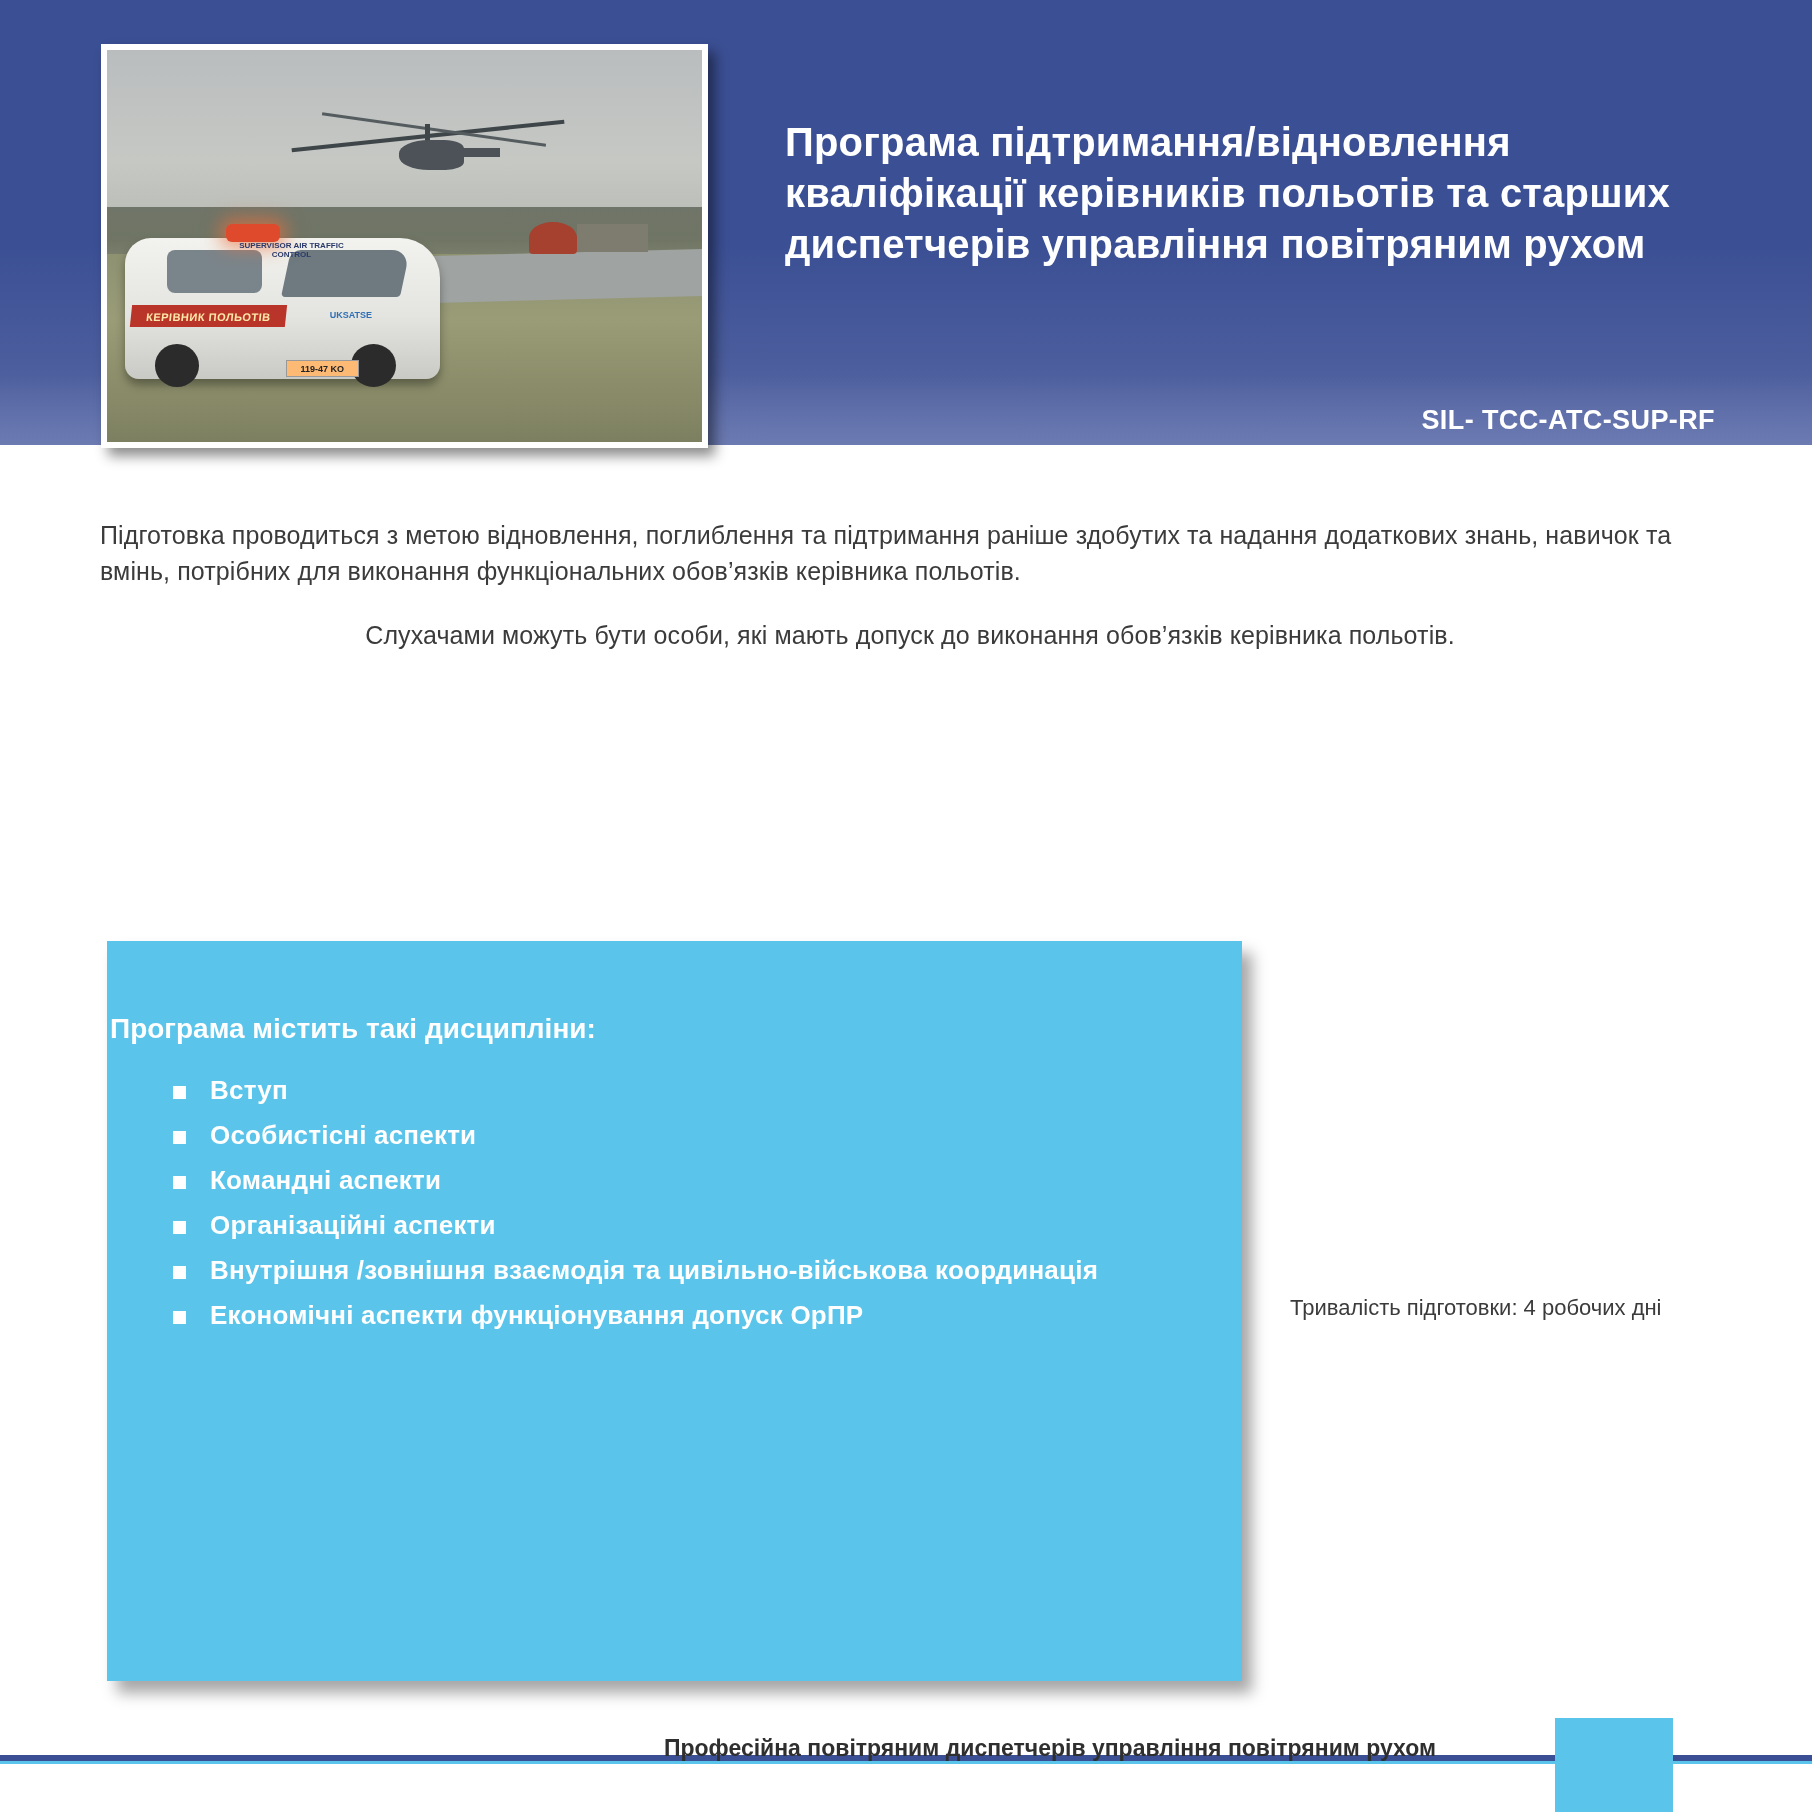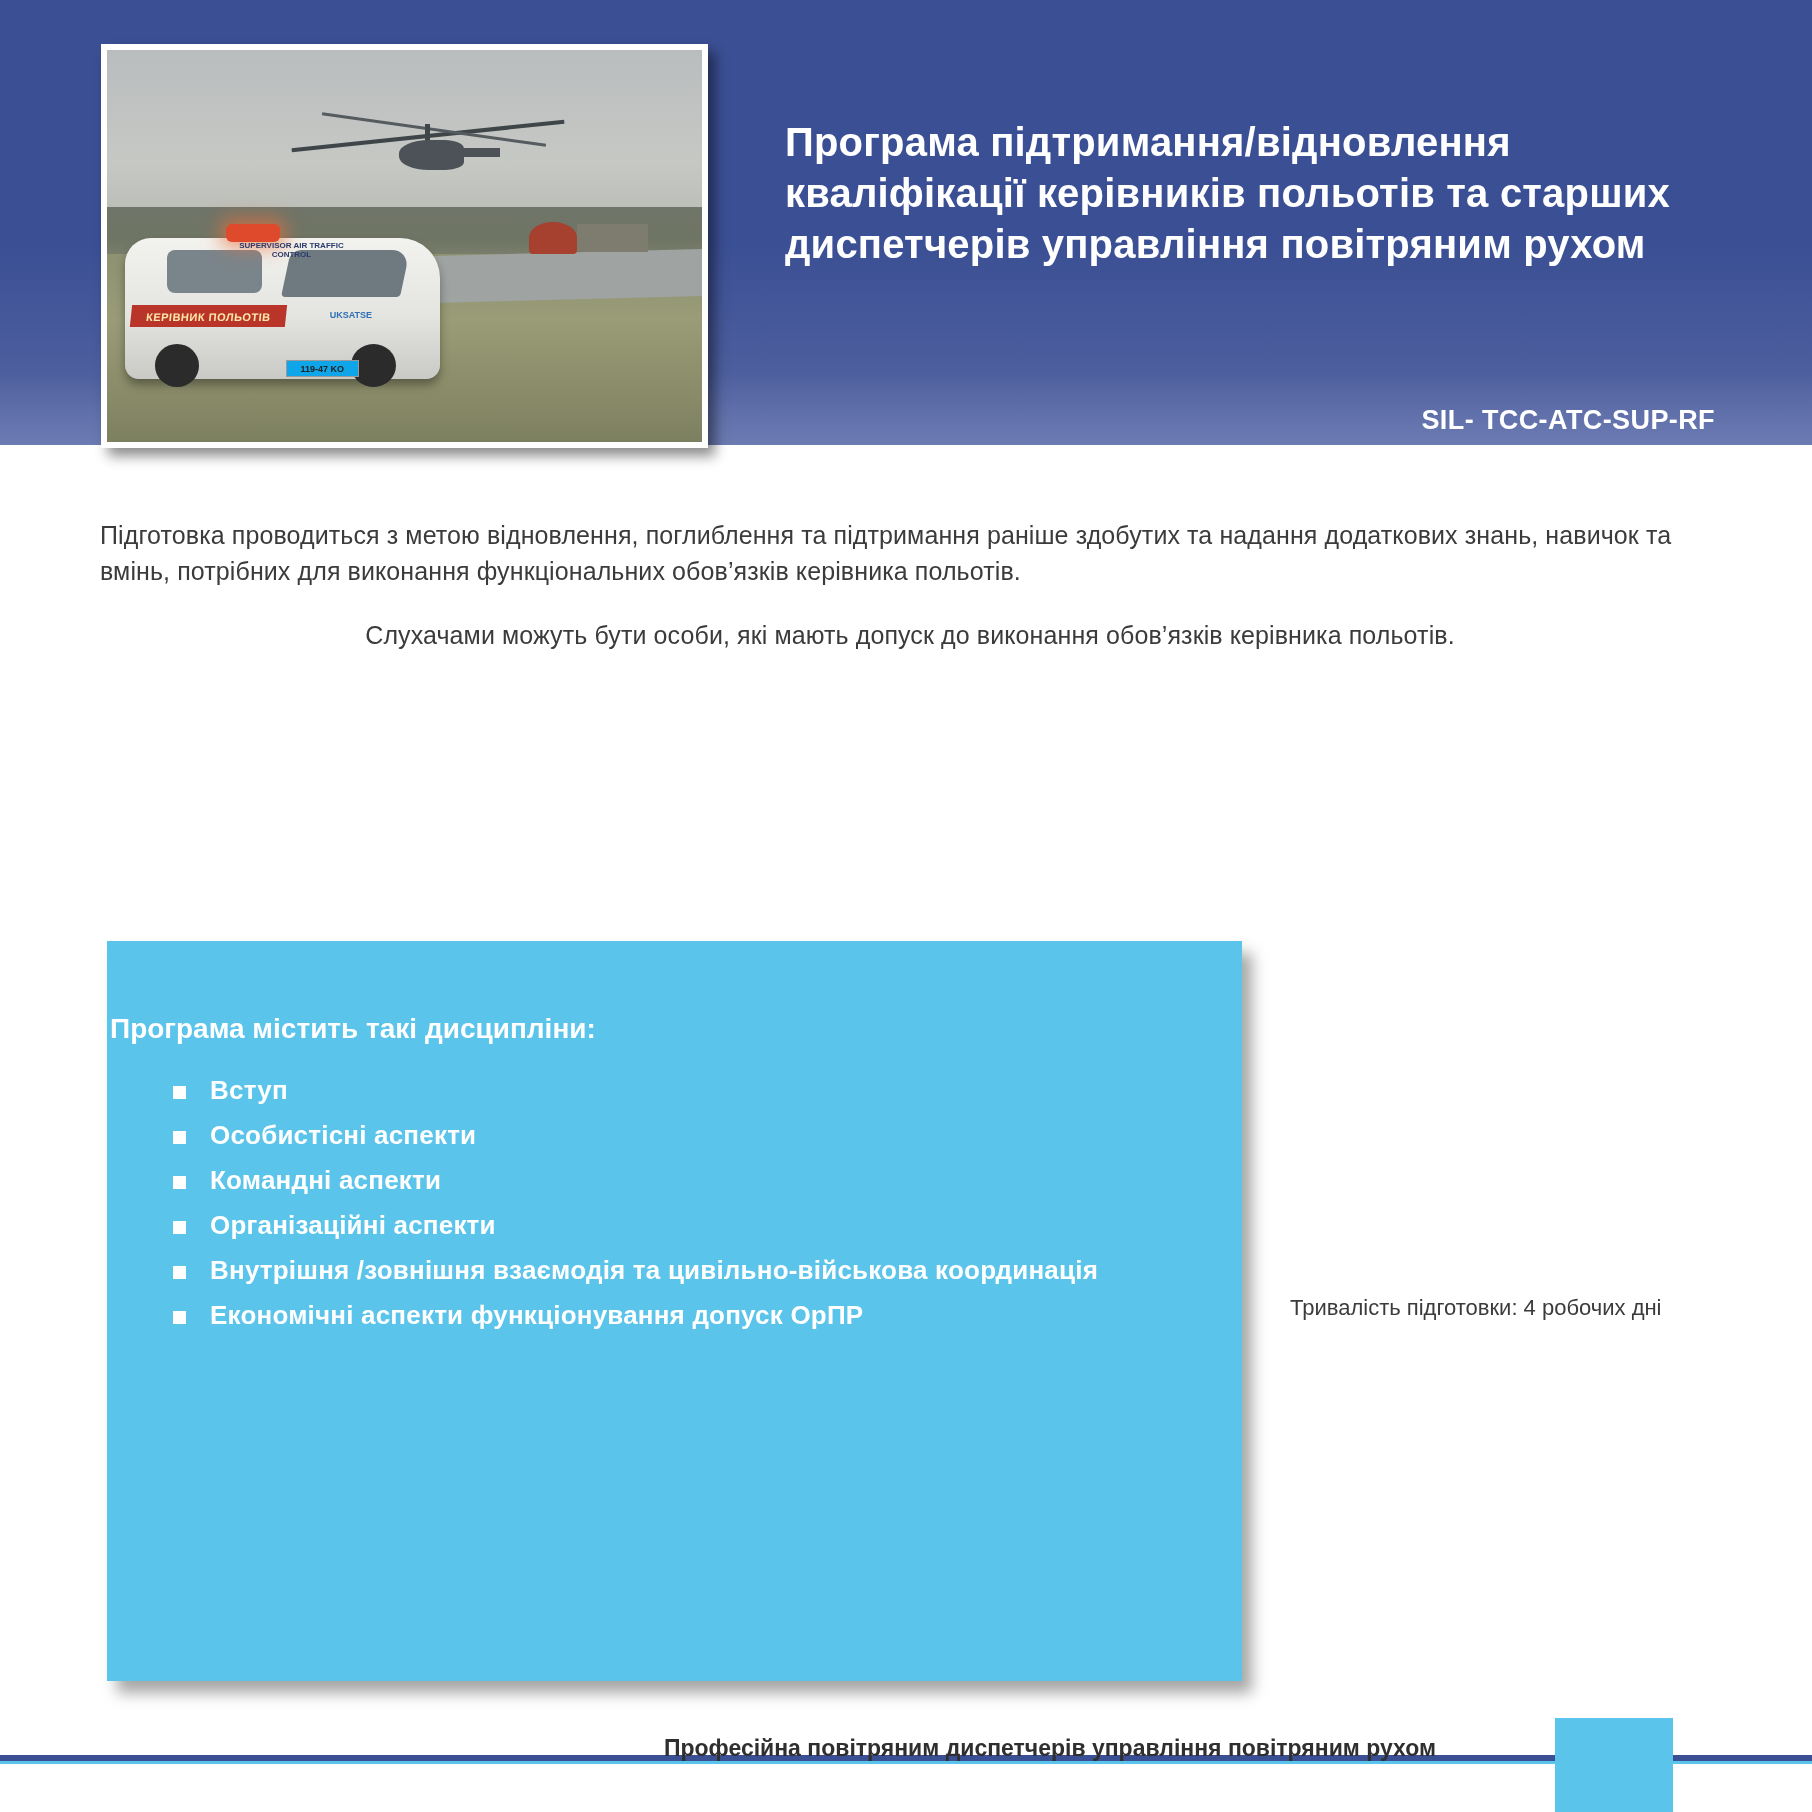--- a/index.html
+++ b/index.html
@@ -181,21 +181,21 @@
   }
   .ph-wheel {
     position: absolute; width: 7.5%; height: 11%;
     background: #2b2b2b; border-radius: 50%;
     bottom: 14%;
   }
   .ph-wheel.l { left: 8%; }
   .ph-wheel.r { left: 41%; }
   .ph-plate {
     position: absolute; left: 30%; top: 79%; width: 12%; height: 4%;
-    background: #0ea5e9; color: #222; font-size: 9px; font-weight: bold;
+    background: #fdba74; color: #222; font-size: 9px; font-weight: bold;
     display: flex; align-items: center; justify-content: center;
     border: 1px solid #999;
   }
 
   
   .para {
     position: absolute;
     color: #3b3b3b;
     font-size: 25px;
     line-height: 1.42;

